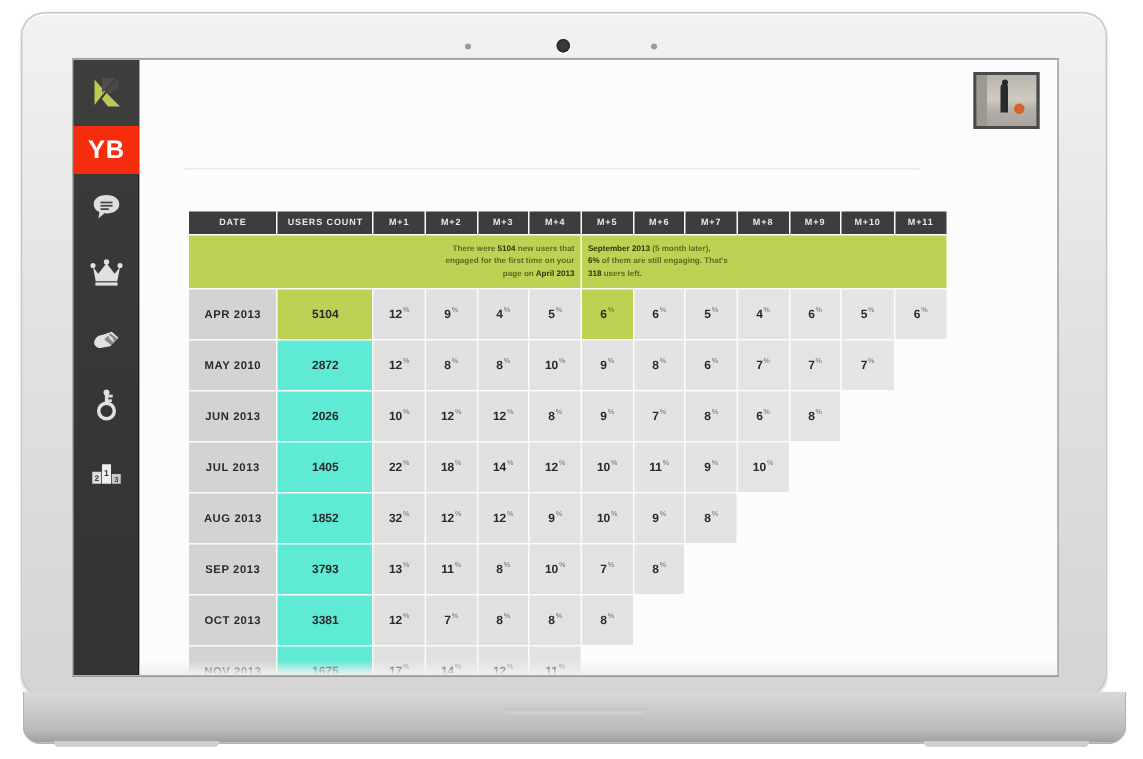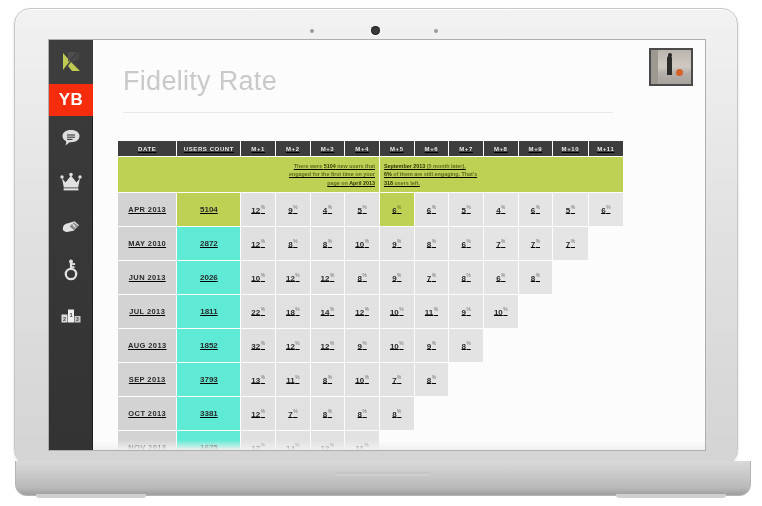--- a/index.html
+++ b/index.html
@@ -136,26 +136,25 @@
     background:#2b2b2b; border-radius: 2px 2px 0 0; }
   .thumb-head { position:absolute; left: 17px; top: 3px; width: 4px; height: 4px;
     background:#262626; border-radius:50%; }
   .thumb-ball { position:absolute; left: 25px; top: 19px; width: 7px; height: 7px;
     background:#d4622a; border-radius:50%; }
   .thumb-dark { position:absolute; left:0; top:0; width:7px; height:100%; background:#9d9890; }
 
   
   #cohort-table {
     position: absolute;
-    left: 24px; top: 100px;
+    left: 32px; top: 100px;
     width: 507px;
     border-collapse: separate;
     border-spacing: 1px;
     font-size: 8px;
-    text-decoration: underline;
   }
   #cohort-table th {
     background: #3d3d3d;
     color: #e8e8e8;
     font-size: 6px;
     font-weight: bold;
     letter-spacing: .6px;
     height: 15px;
     padding: 0 2px;
     text-align: center;
@@ -306,21 +305,20 @@
         <div id="content">
 
           <div id="video-thumb">
             <div class="thumb-bg"></div>
             <div class="thumb-dark"></div>
             <div class="thumb-person"></div>
             <div class="thumb-head"></div>
             <div class="thumb-ball"></div>
           </div>
 
-          <div id="page-title">Fidelity Rate</div>
           <div id="title-rule"></div>
 
           <table id="cohort-table">
             <thead>
               <tr>
                 <th class="col-date">DATE</th>
                 <th class="col-users">USERS COUNT</th>
                 <th class="col-m">M+1</th>
                 <th class="col-m">M+2</th>
                 <th class="col-m">M+3</th>
@@ -393,21 +391,21 @@
                   <td class="c-val" style="background: rgba(224, 224, 224, 0.93);"><span>9</span><span class="pct">%</span></td>
                   <td class="c-val" style="background: rgba(224, 224, 224, 0.91);"><span>7</span><span class="pct">%</span></td>
                   <td class="c-val" style="background: rgba(224, 224, 224, 0.89);"><span>8</span><span class="pct">%</span></td>
                   <td class="c-val" style="background: rgba(224, 224, 224, 0.875);"><span>6</span><span class="pct">%</span></td>
                   <td class="c-val" style="background: rgba(224, 224, 224, 0.855);"><span>8</span><span class="pct">%</span></td>
                   <td class="empty"></td>
                   <td class="empty"></td>
                 </tr>
                 <tr>
                   <td class="c-date">JUL 2013</td>
-                  <td class="c-users">1811</td>
+                  <td class="c-users">1405</td>
                   <td class="c-val" style="background: rgb(224, 224, 224);"><span>22</span><span class="pct">%</span></td>
                   <td class="c-val" style="background: rgba(224, 224, 224, 0.98);"><span>18</span><span class="pct">%</span></td>
                   <td class="c-val" style="background: rgba(224, 224, 224, 0.965);"><span>14</span><span class="pct">%</span></td>
                   <td class="c-val" style="background: rgba(224, 224, 224, 0.945);"><span>12</span><span class="pct">%</span></td>
                   <td class="c-val" style="background: rgba(224, 224, 224, 0.93);"><span>10</span><span class="pct">%</span></td>
                   <td class="c-val" style="background: rgba(224, 224, 224, 0.91);"><span>11</span><span class="pct">%</span></td>
                   <td class="c-val" style="background: rgba(224, 224, 224, 0.89);"><span>9</span><span class="pct">%</span></td>
                   <td class="c-val" style="background: rgba(224, 224, 224, 0.875);"><span>10</span><span class="pct">%</span></td>
                   <td class="empty"></td>
                   <td class="empty"></td>

